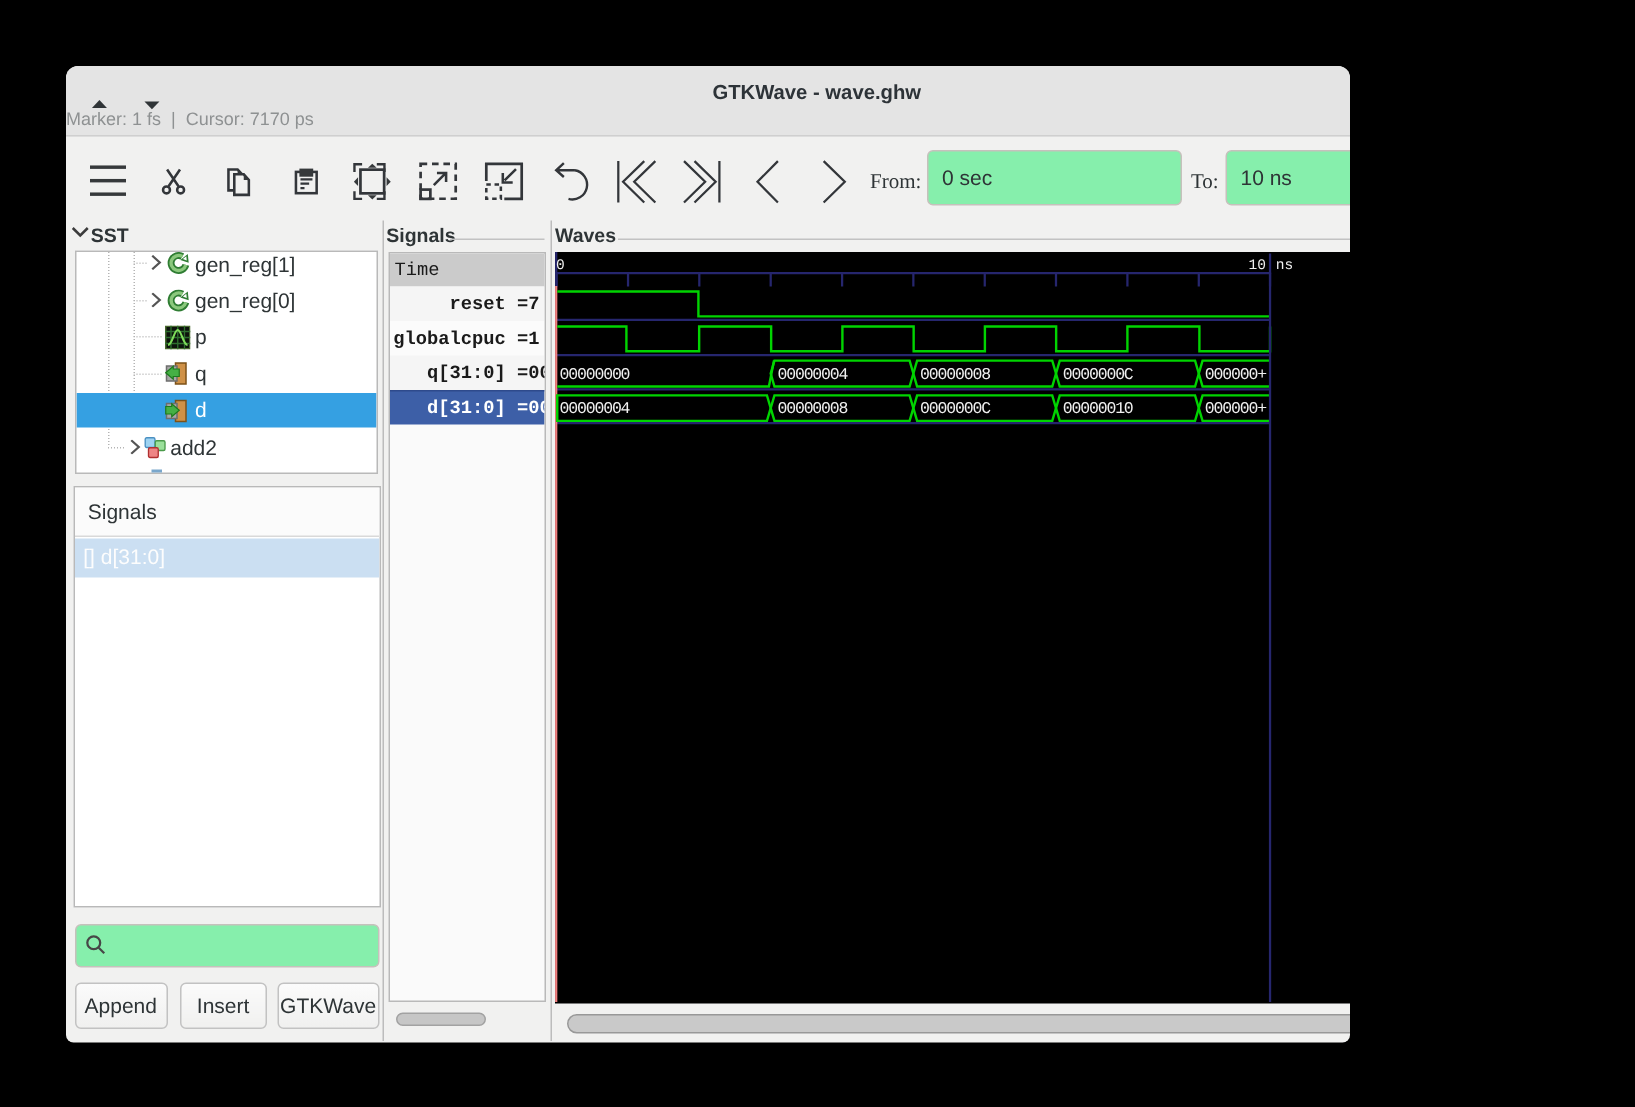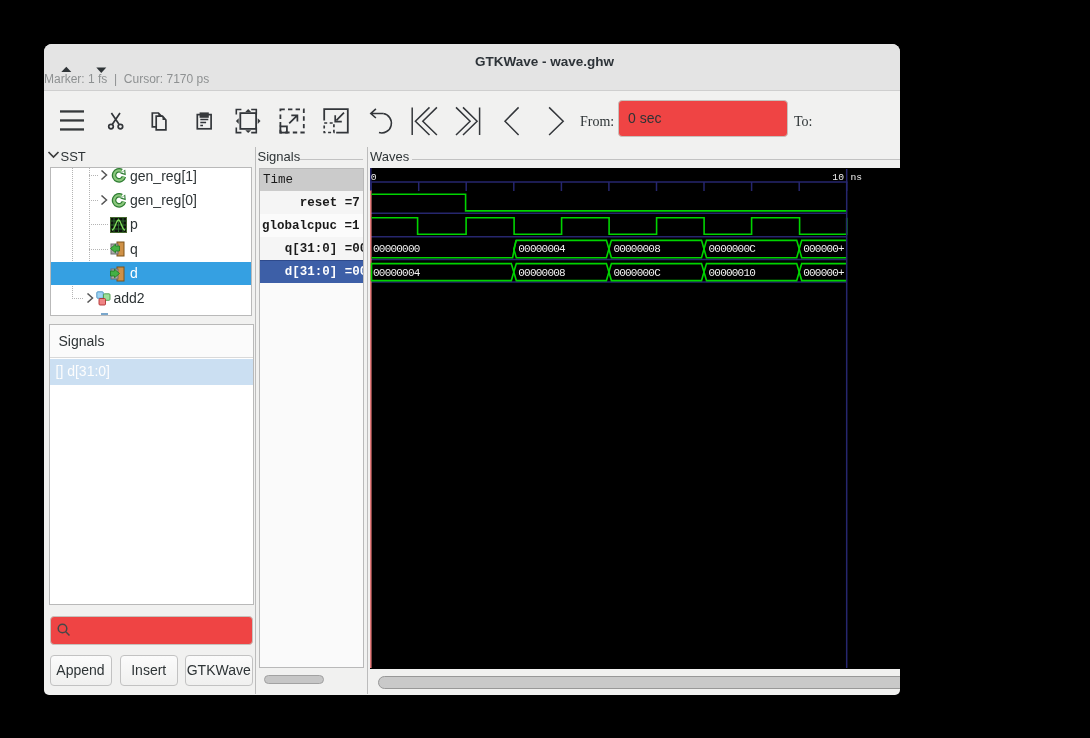--- a/index.html
+++ b/index.html
@@ -3,24 +3,24 @@
 <meta charset="utf-8">
 <style>
   html,body{margin:0;padding:0;background:#000;width:1090px;height:738px;overflow:hidden;}
   *{box-sizing:border-box;}
   body{font-family:"Liberation Sans",sans-serif;}
   .win{position:absolute;left:44px;top:44px;width:856px;height:651px;background:#f1f1f0;border-radius:8px 8px 5px 5px;overflow:hidden;}
   .abs{position:absolute;}
   .titlebar{position:absolute;left:0;top:0;width:1001px;height:47px;background:#e4e4e4;border-bottom:1px solid #cfcfcf;}
   .title{position:absolute;left:0;top:10px;width:1001px;text-align:center;font-size:13.5px;font-weight:bold;color:#2d3338;}
   .subtitle{position:absolute;left:0;top:28px;width:1001px;font-size:12px;color:#8e9192;}
-  .entry{position:absolute;background:#ef4444;border:1px solid #c6c1bc;border-radius:4px;font-size:14px;color:#2e3436;padding-left:16px;}
+  .entry{position:absolute;background:#86efac;border:1px solid #c6c1bc;border-radius:4px;font-size:14px;color:#2e3436;padding-left:16px;}
   .entry span{position:absolute;left:9px;top:9px;}
   .lbl{position:absolute;font-size:14px;color:#2e3436;font-family:Liberation Serif, serif;}
-  .flabel{position:absolute;font-size:13px;color:#2e3436;}
+  .flabel{position:absolute;font-size:13px;color:#2e3436;font-weight:bold;}
   .fline{position:absolute;height:1px;background:#c2c2c2;}
   .vline{position:absolute;width:1px;background:#bcbcbc;}
   .box{position:absolute;background:#fff;border:1px solid #b9b9b9;overflow:hidden;}
   .treerow{position:absolute;font-size:14px;color:#2e3436;white-space:nowrap;}
   .mono{font-family:"Liberation Mono",monospace;}
   .btn{position:absolute;height:31px;background:linear-gradient(#fbfbfb,#f0f0ef);border:1px solid #c2c2c2;border-radius:4px;font-size:14px;color:#2e3436;text-align:center;line-height:29px;}
   .dotv{position:absolute;width:1px;background-image:linear-gradient(#b4b4b4 1px,transparent 1px);background-size:1px 2px;}
   .doth{position:absolute;height:1px;background-image:linear-gradient(90deg,#b4b4b4 1px,transparent 1px);background-size:2px 1px;}
   .thumb{position:absolute;background:#c6c6c6;border:1px solid #a2a2a2;}
 </style>
@@ -99,20 +99,23 @@
       <path d="M474.6 16.4 L461 30.2 L474.6 44" stroke-width="1.5"></path>
 
       <path d="M505.1 16.4 L519.2 30.2 L505.1 44" stroke-width="1.5"></path>
     </g>
   </svg>
   <div class="lbl" style="left:536px;top:70px">From:</div>
   <div class="entry" style="left:574px;top:56px;width:170px;height:37px">
       <span>0 sec</span>
     </div>
   <div class="lbl" style="left:750px;top:70px">To:</div>
+  <div class="entry" style="left:773px;top:56px;width:162px;height:37px">
+      <span>10 ns</span>
+    </div>
   <svg class="abs" style="left:946px;top:63px" width="34" height="30" viewBox="0 0 34 30">
     <g stroke="#33363a" stroke-width="1.7" fill="none" stroke-linecap="round">
       <path d="M10.1 3.4 A 11.8 11.8 0 0 1 26.5 19.0"></path>
       <path d="M26.5 19.0 L 21.7 14.6"></path>
       <path d="M21.9 23.8 A 11.8 11.8 0 0 1 5.5 8.2"></path>
       <path d="M5.5 8.2 L 10.3 12.6"></path>
     </g>
   </svg>
 
   <div class="vline" style="left:211px;top:103px;height:547px"></div>

